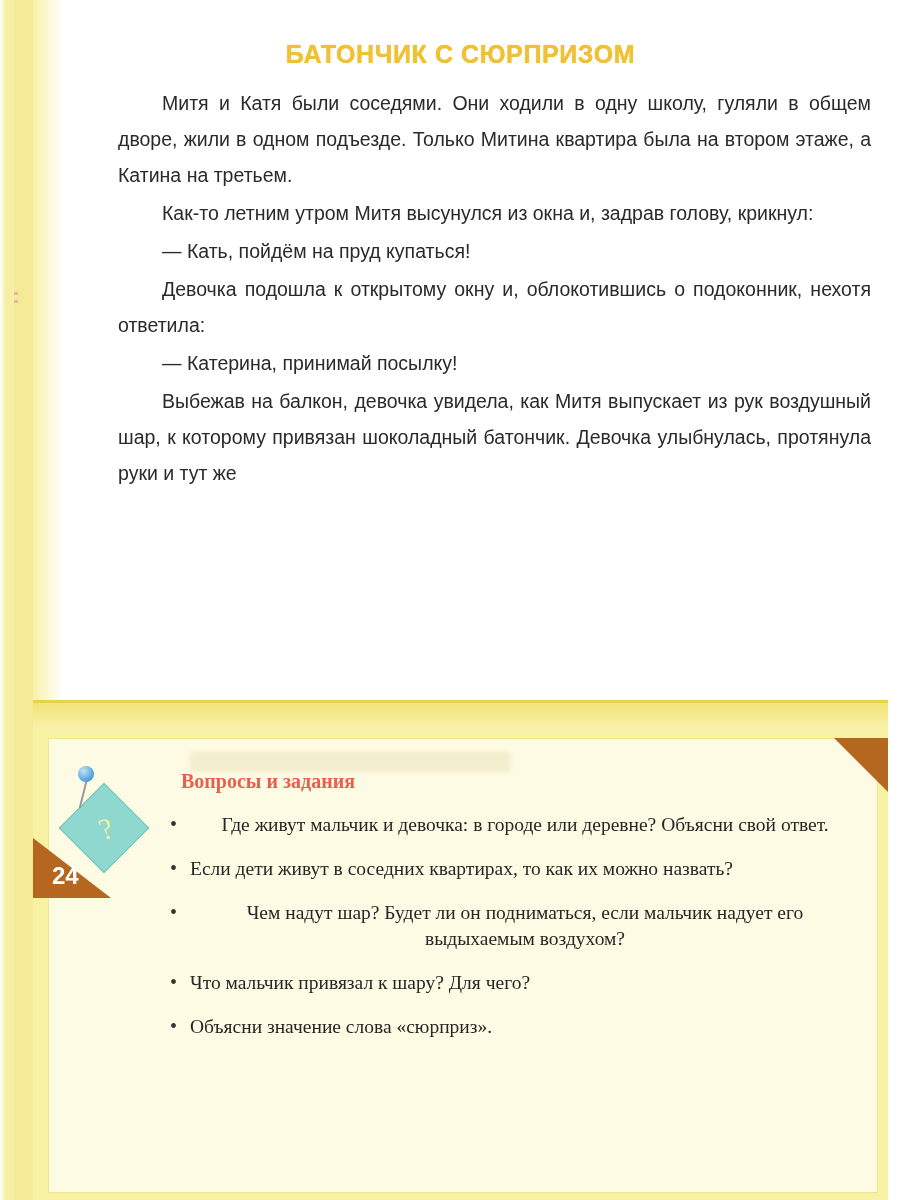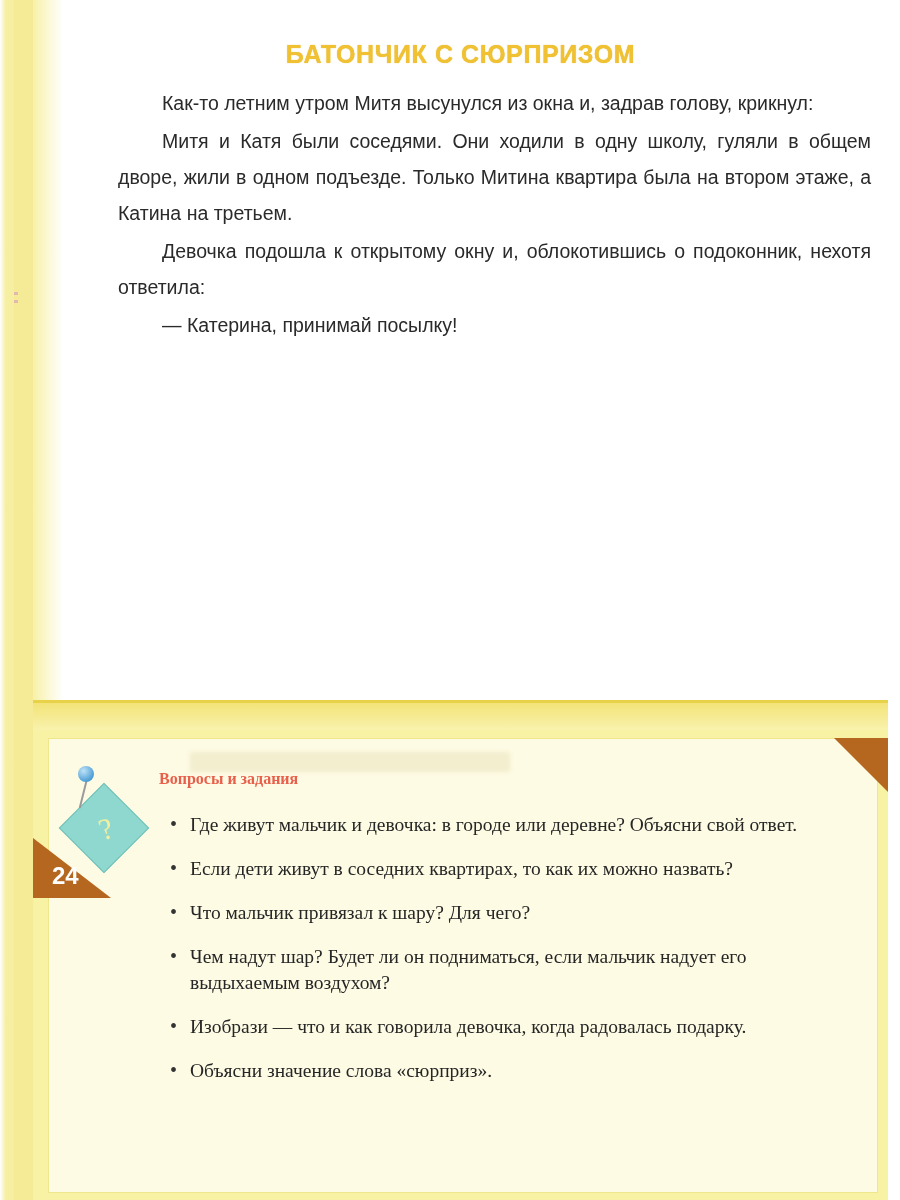--- a/index.html
+++ b/index.html
@@ -148,24 +148,24 @@
     left: 52px; bottom: 14px;
     color: #ffffff;
     font-family: "Liberation Sans", sans-serif;
     font-size: 24px;
     font-weight: bold;
     text-align: right;
   }
 
   .q-title {
     position: absolute;
-    left: 159px; top: 770px;
+    left: 181px; top: 770px;
     font-family: "Liberation Serif", serif;
     font-weight: bold;
-    font-size: 16px;
+    font-size: 20px;
     color: #e8604c;
   }
 
   
   .icon-wrap {
     position: absolute;
     left: 56px; top: 762px;
     width: 100px; height: 120px;
   }
   .diamond {
@@ -220,20 +220,21 @@
     content: "•";
     position: absolute;
     left: 2px; top: -1px;
     font-size: 20px;
     color: #333;
   }
   .q-item.wrap-out {
     margin-left: -22px;
     padding-left: 44px;
     text-indent: 0;
+    text-align: center;
   }
   .q-item.wrap-out:before {
     left: 24px;
   }
 
   
   .scan-smudge {
     position: absolute;
     left: 190px; top: 752px;
     width: 320px; height: 20px;
@@ -252,24 +253,26 @@
     <div class="strip-tick" style="top:300px;"></div>
   </div>
   <div class="right-bleed"></div>
 
   <div class="top-area"></div>
   <div class="top-yellow-left"></div>
 
   <div class="story-title">БАТОНЧИК С СЮРПРИЗОМ</div>
 
   <div class="story-body">
+    <p>Митя и Катя были соседями. Они ходили в одну школу, гуляли в общем дворе, жили в одном подъезде. Только Митина квартира была на втором этаже, а Катина на третьем.</p>
     <p>Как-то летним утром Митя высунулся из окна и, задрав голову,  крикнул:</p>
-    <p>Митя и Катя были соседями. Они ходили в одну школу, гуляли в общем дворе, жили в одном подъезде. Только Митина квартира была на втором этаже, а Катина на третьем.</p>
+    <p class="dialog">— Кать, пойдём на пруд купаться!</p>
     <p>Девочка подошла к открытому окну и, облокотившись о подоконник, нехотя ответила:</p>
     <p class="dialog">— Катерина, принимай посылку!</p>
+    <p>Выбежав на балкон, девочка увидела, как Митя выпускает из рук воздушный шар, к которому привязан шоколадный батончик. Девочка улыбнулась, протянула руки и тут же</p>
   </div>
 
   <div class="mid-band"></div>
   <div class="mid-band-fade"></div>
 
   <div class="bottom-area"></div>
   <div class="bottom-inner"></div>
   <div class="corner-tr"></div>
   <div class="corner-bl"></div>
   <div class="page-number">24</div>
@@ -281,19 +284,18 @@
     <div class="diamond-q">?</div>
     <div class="pin-needle"></div>
     <div class="pin-head"></div>
   </div>
 
   <div class="q-title">Вопросы и задания</div>
 
   <div class="q-list">
     <div class="q-item wrap-out">Где живут мальчик и девочка: в городе или деревне? Объясни свой ответ.</div>
     <div class="q-item">Если дети живут в соседних квартирах, то как их можно назвать?</div>
+    <div class="q-item wrap-out">Чем надут шар? Будет ли он подниматься, если мальчик надует его выдыхаемым воздухом?</div>
     <div class="q-item">Что мальчик привязал к шару? Для чего?</div>
-    <div class="q-item wrap-out">Чем надут шар? Будет ли он подниматься, если мальчик надует его выдыхаемым воздухом?</div>
-    <div class="q-item">Изобрази — что и как говорила девочка, когда радовалась подарку.</div>
     <div class="q-item">Объясни значение слова «сюрприз».</div>
   </div>
 
 </div>
 
 </body></html>

